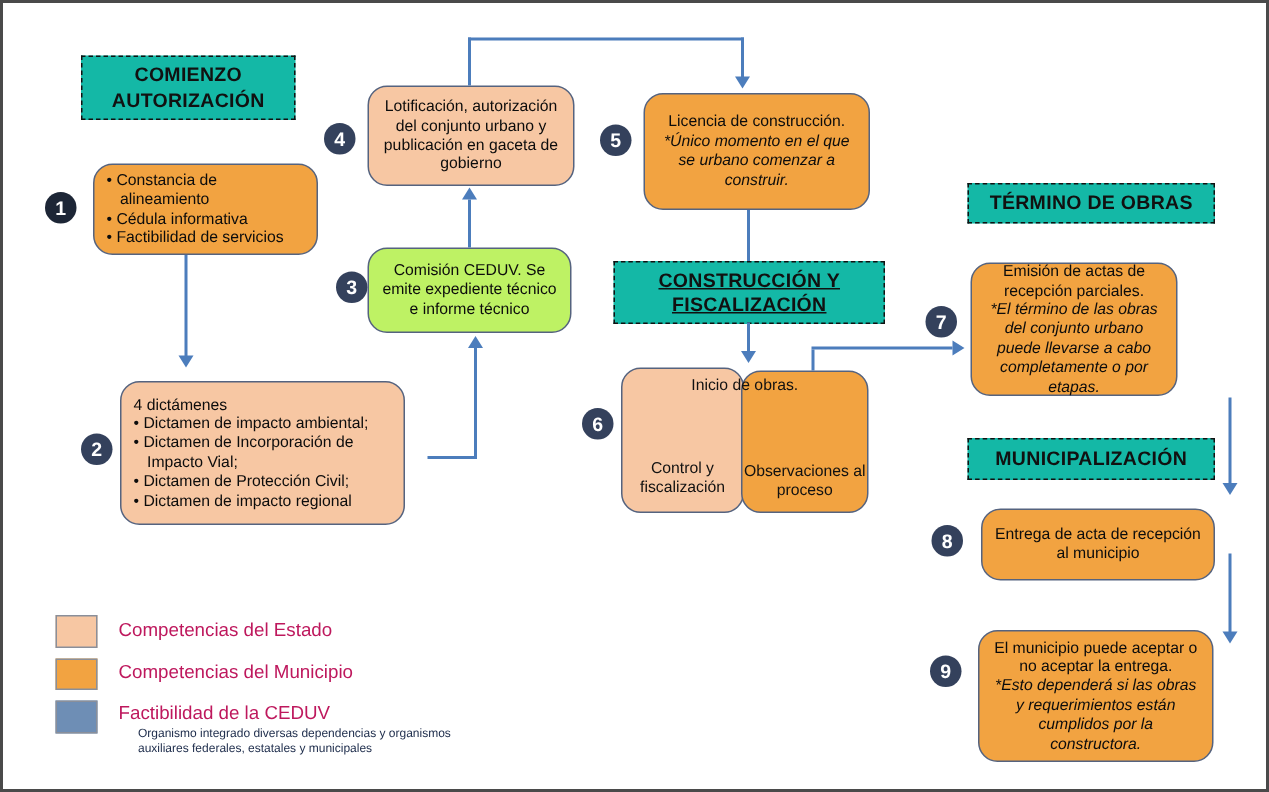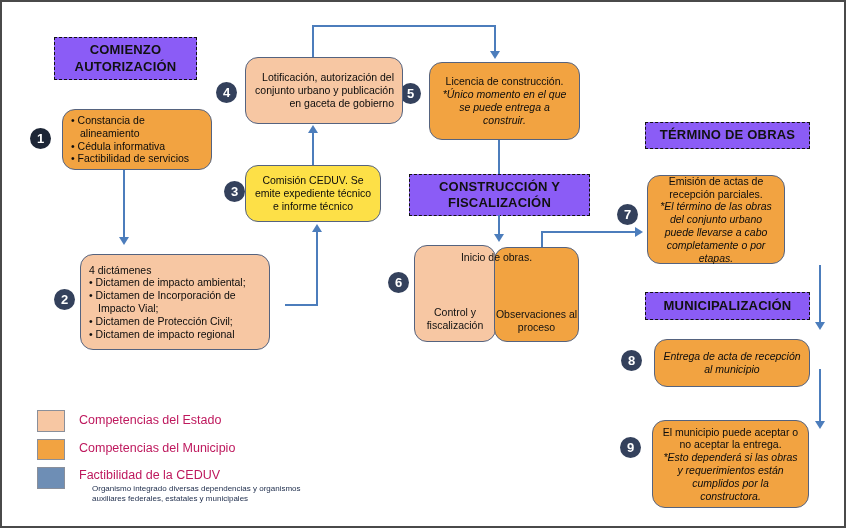--- a/index.html
+++ b/index.html
@@ -8,26 +8,26 @@
     font-family:"Liberation Sans","DejaVu Sans",sans-serif;color:#111;
     overflow:hidden;box-sizing:border-box;border:2px solid #4a4a4a;
   }
   .box{
     position:absolute;border-radius:13px;border:1.6px solid #55637f;
     box-sizing:border-box;font-size:10.5px;line-height:1.22;color:#0c0c0c;
     display:flex;flex-direction:column;justify-content:center;padding:5px 8px;
   }
   .box-estado{background:#F7C7A3;}
   .box-municipio{background:#F2A341;}
-  .box-ceduv{background:#fde047;}
+  .box-ceduv{background:#bef264;}
   .center{text-align:center;}
   .note{font-style:italic;}
   .bullet{padding-left:9px;text-indent:-9px;}
   .hdr{
-    position:absolute;border:1.6px dashed #111;background:#8b5cf6;box-sizing:border-box;
+    position:absolute;border:1.6px dashed #111;background:#14b8a6;box-sizing:border-box;
     display:flex;flex-direction:column;align-items:center;justify-content:center;
     font-weight:bold;font-size:13px;text-align:center;letter-spacing:.2px;line-height:1.25;
   }
   .num{
     position:absolute;width:21px;height:21px;border-radius:50%;background:#34415c;
     color:#fff;font-weight:bold;font-size:13px;display:flex;align-items:center;
     justify-content:center;line-height:1;
   }
   .vline,.hline{position:absolute;background:#4C7DBC;}
   .vline{width:2px;}
@@ -49,21 +49,21 @@
 </style>
 </head>
 <body>
 
 <div class="canvas">
 
   <div class="hdr" style="left:52px;top:35px;width:143px;height:43px;">
     <span>COMIENZO</span>
     <span>AUTORIZACIÓN</span>
   </div>
-  <div class="hdr" style="left:407px;top:172px;width:181px;height:42px;">
+  <div class="hdr" style="left:407px;top:172px;width:181px;height:42px;text-decoration:underline;">
     <span>CONSTRUCCIÓN Y</span>
     <span>FISCALIZACIÓN</span>
   </div>
   <div class="hdr" style="left:643px;top:120px;width:165px;height:27px;">
     <span>TÉRMINO DE OBRAS</span>
   </div>
   <div class="hdr" style="left:643px;top:290px;width:165px;height:28px;">
     <span>MUNICIPALIZACIÓN</span>
   </div>
 
@@ -88,45 +88,45 @@
     <div class="bullet">• Dictamen de impacto ambiental;</div>
     <div class="bullet">• Dictamen de Incorporación de Impacto Vial;</div>
     <div class="bullet">• Dictamen de Protección Civil;</div>
     <div class="bullet">• Dictamen de impacto regional</div>
   </div>
 
   <div class="box box-ceduv center" style="left:243px;top:163px;width:136px;height:57px;">
     <div>Comisión CEDUV. Se emite expediente técnico e informe técnico</div>
   </div>
 
-  <div class="box box-estado center" style="left:243px;top:55px;width:158px;height:67px;text-align:right;">
+  <div class="box box-estado center" style="left:243px;top:55px;width:138px;height:67px;">
     <div>Lotificación, autorización del conjunto urbano y publicación en gaceta de gobierno</div>
   </div>
 
   <div class="box box-municipio center" style="left:427px;top:60px;width:151px;height:78px;">
     <div>Licencia de construcción.</div>
-    <div class="note">*Único momento en el que se puede entrega a construir.</div>
+    <div class="note">*Único momento en el que se urbano comenzar a construir.</div>
   </div>
 
   <div class="s6-wrap">
     <div class="s6-pink"></div>
     <div class="s6-orange"></div>
     <div class="s6-top">
       <span>Inicio de obras.</span>
     </div>
     <div class="s6-lab-left">Control y fiscalización</div>
     <div class="s6-lab-right">Observaciones al proceso</div>
   </div>
 
   <div class="box box-municipio center" style="left:645px;top:173px;width:138px;height:89px;">
     <div>Emisión de actas de recepción parciales.</div>
     <div class="note">*El término de las obras del conjunto urbano puede llevarse a cabo completamente o por etapas.</div>
   </div>
 
-  <div class="box box-municipio center" style="left:652px;top:337px;width:156px;height:48px;font-style:italic;">
+  <div class="box box-municipio center" style="left:652px;top:337px;width:156px;height:48px;">
     <div>Entrega de acta de recepción al municipio</div>
   </div>
 
   <div class="box box-municipio center" style="left:650px;top:418px;width:157px;height:88px;">
     <div>El municipio puede aceptar o no aceptar la entrega.</div>
     <div class="note">*Esto dependerá si las obras y requerimientos están cumplidos por la constructora.</div>
   </div>
 
   <div>
     <div class="vline" style="left:121px;top:168px;height:69px;"></div>

